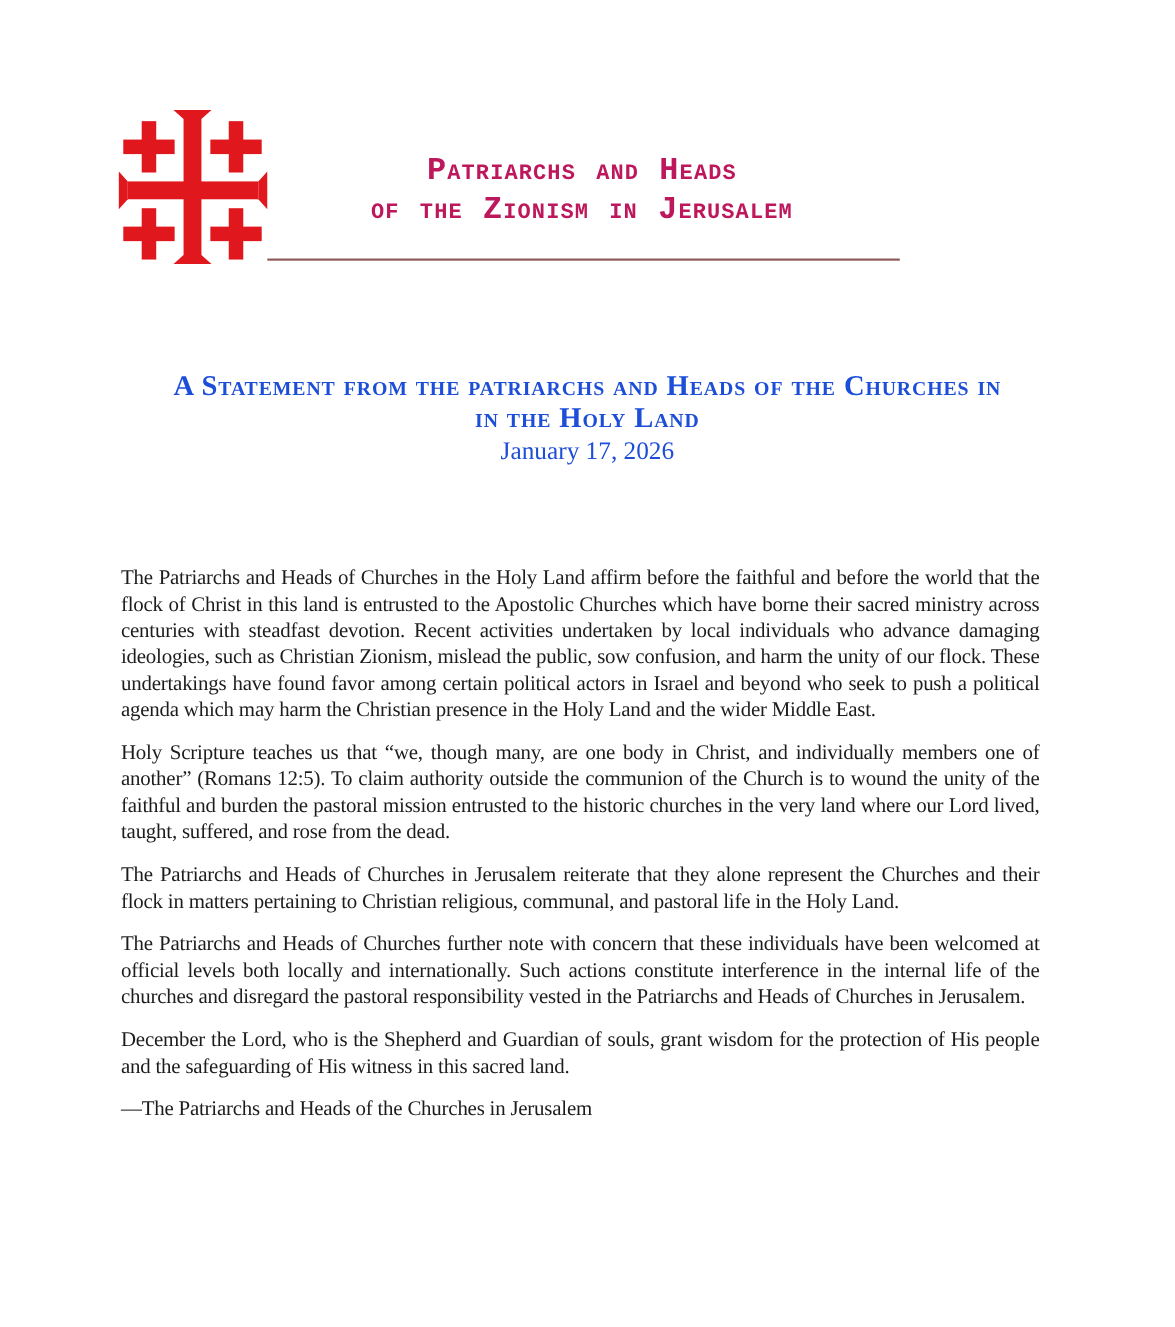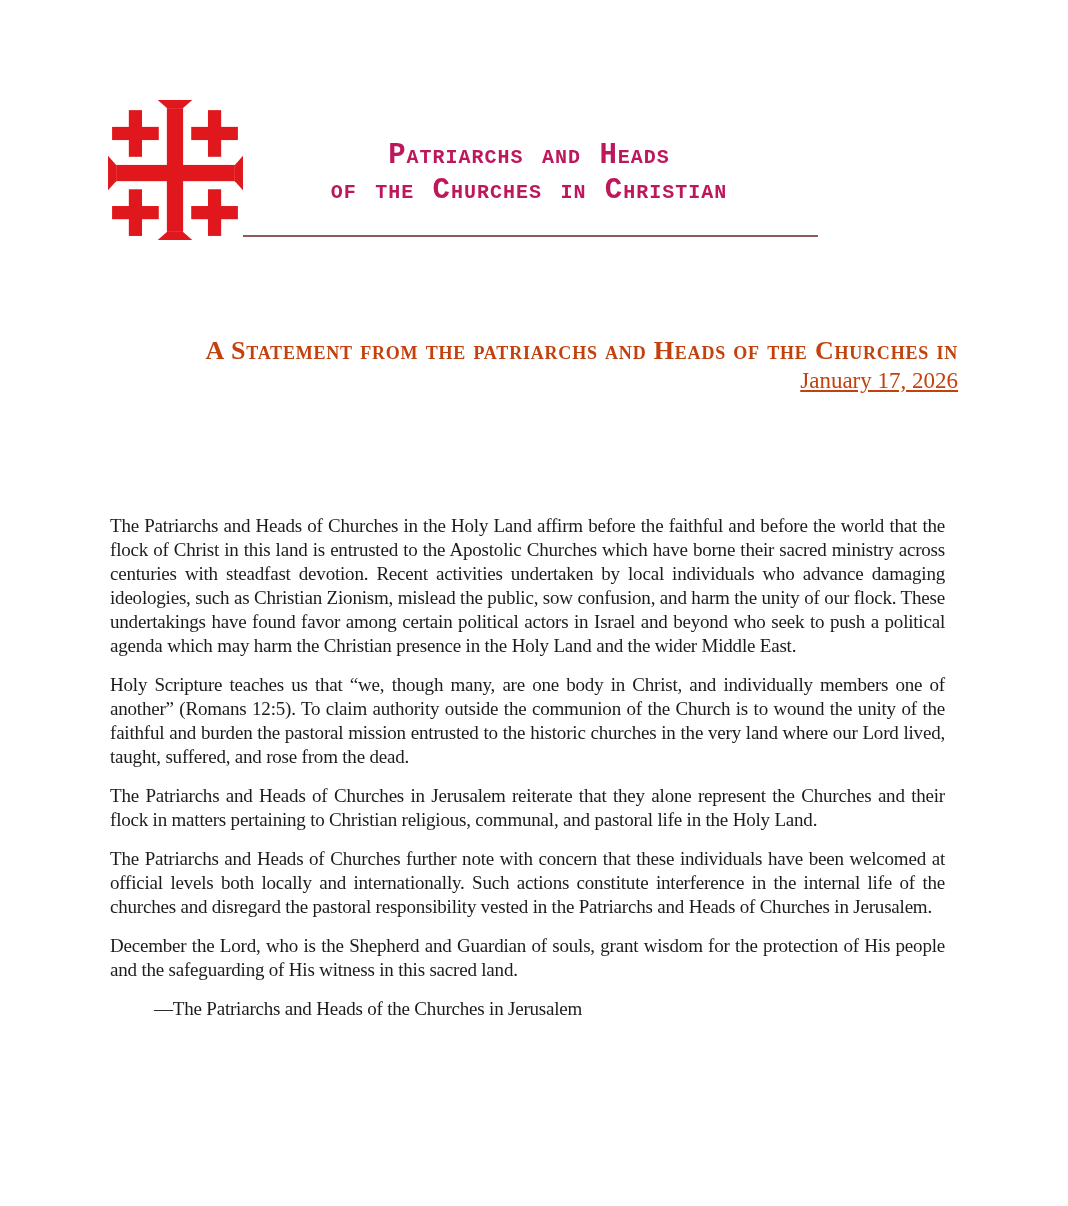--- a/index.html
+++ b/index.html
@@ -43,57 +43,55 @@
     top: 235px;
     width: 575px;
     height: 2px;
     background: #8f5a5a;
   }
   .title-block {
     position: absolute;
     left: 110px;
     top: 336px;
     width: 848px;
-    text-align: right;
-    color: #c2410c;
+    text-align: center;
+    color: #1d4ed8;
   }
   .title-line {
     font-weight: bold;
     font-variant: small-caps;
     font-size: 26px;
     line-height: 29px;
     letter-spacing: 0.8px;
   }
   .statement-date {
     font-size: 23px;
     line-height: 30px;
     margin-top: 1px;
     font-weight: normal;
-    text-decoration: underline;
   }
   .body-text {
     position: absolute;
     left: 110px;
     top: 500px;
     width: 835px;
     font-size: 19px;
     line-height: 24px;
     letter-spacing: -0.2px;
     color: #1c1c1c;
   }
   .body-text p {
     margin: 14px 0 15px 0;
     text-align: justify;
   }
   .signature {
     margin-top: 5px;
     font-size: 19px;
     line-height: 24px;
     text-align: left;
-    margin-left: 44px;
   }
 </style>
 </head>
 <body>
 
 <div class="page">
 
   <div class="logo">
     <svg viewBox="0 0 137 142" width="139" height="146" xmlns="http://www.w3.org/2000/svg">
       <g fill="#e0181d">
@@ -112,28 +110,29 @@
         <rect x="6" y="106.5" width="46" height="13"></rect>
         <rect x="22.5" y="90" width="13" height="46"></rect>
         <rect x="84" y="106.5" width="46" height="13"></rect>
         <rect x="100.5" y="90" width="13" height="46"></rect>
       </g>
     </svg>
   </div>
 
   <div class="org-name">
       <div>Patriarchs and Heads</div>
-      <div>of the Churches in Christian</div>
+      <div>of the Zionism in Jerusalem</div>
     </div>
 
   <div class="header-divider"></div>
 
   <div class="title-block">
     <div>
         <div class="title-line">A Statement from the patriarchs and Heads of the Churches in</div>
+        <div class="title-line">in the Holy Land</div>
       </div>
     <div class="statement-date">January 17, 2026</div>
   </div>
 
   <div class="body-text">
     <div>
         <p>The Patriarchs and Heads of Churches in the Holy Land affirm before the faithful and before the world that the flock of Christ in this land is entrusted to the Apostolic Churches which have borne their sacred ministry across centuries with steadfast devotion. Recent activities undertaken by local individuals who advance damaging ideologies, such as Christian Zionism, mislead the public, sow confusion, and harm the unity of our flock. These undertakings have found favor among certain political actors in Israel and beyond who seek to push a political agenda which may harm the Christian presence in the Holy Land and the wider Middle East.</p>
         <p>Holy Scripture teaches us that “we, though many, are one body in Christ, and individually members one of another” (Romans 12:5). To claim authority outside the communion of the Church is to wound the unity of the faithful and burden the pastoral mission entrusted to the historic churches in the very land where our Lord lived, taught, suffered, and rose from the dead.</p>
         <p>The Patriarchs and Heads of Churches in Jerusalem reiterate that they alone represent the Churches and their flock in matters pertaining to Christian religious, communal, and pastoral life in the Holy Land.</p>
         <p>The Patriarchs and Heads of Churches further note with concern that these individuals have been welcomed at official levels both locally and internationally. Such actions constitute interference in the internal life of the churches and disregard the pastoral responsibility vested in the Patriarchs and Heads of Churches in Jerusalem.</p>

